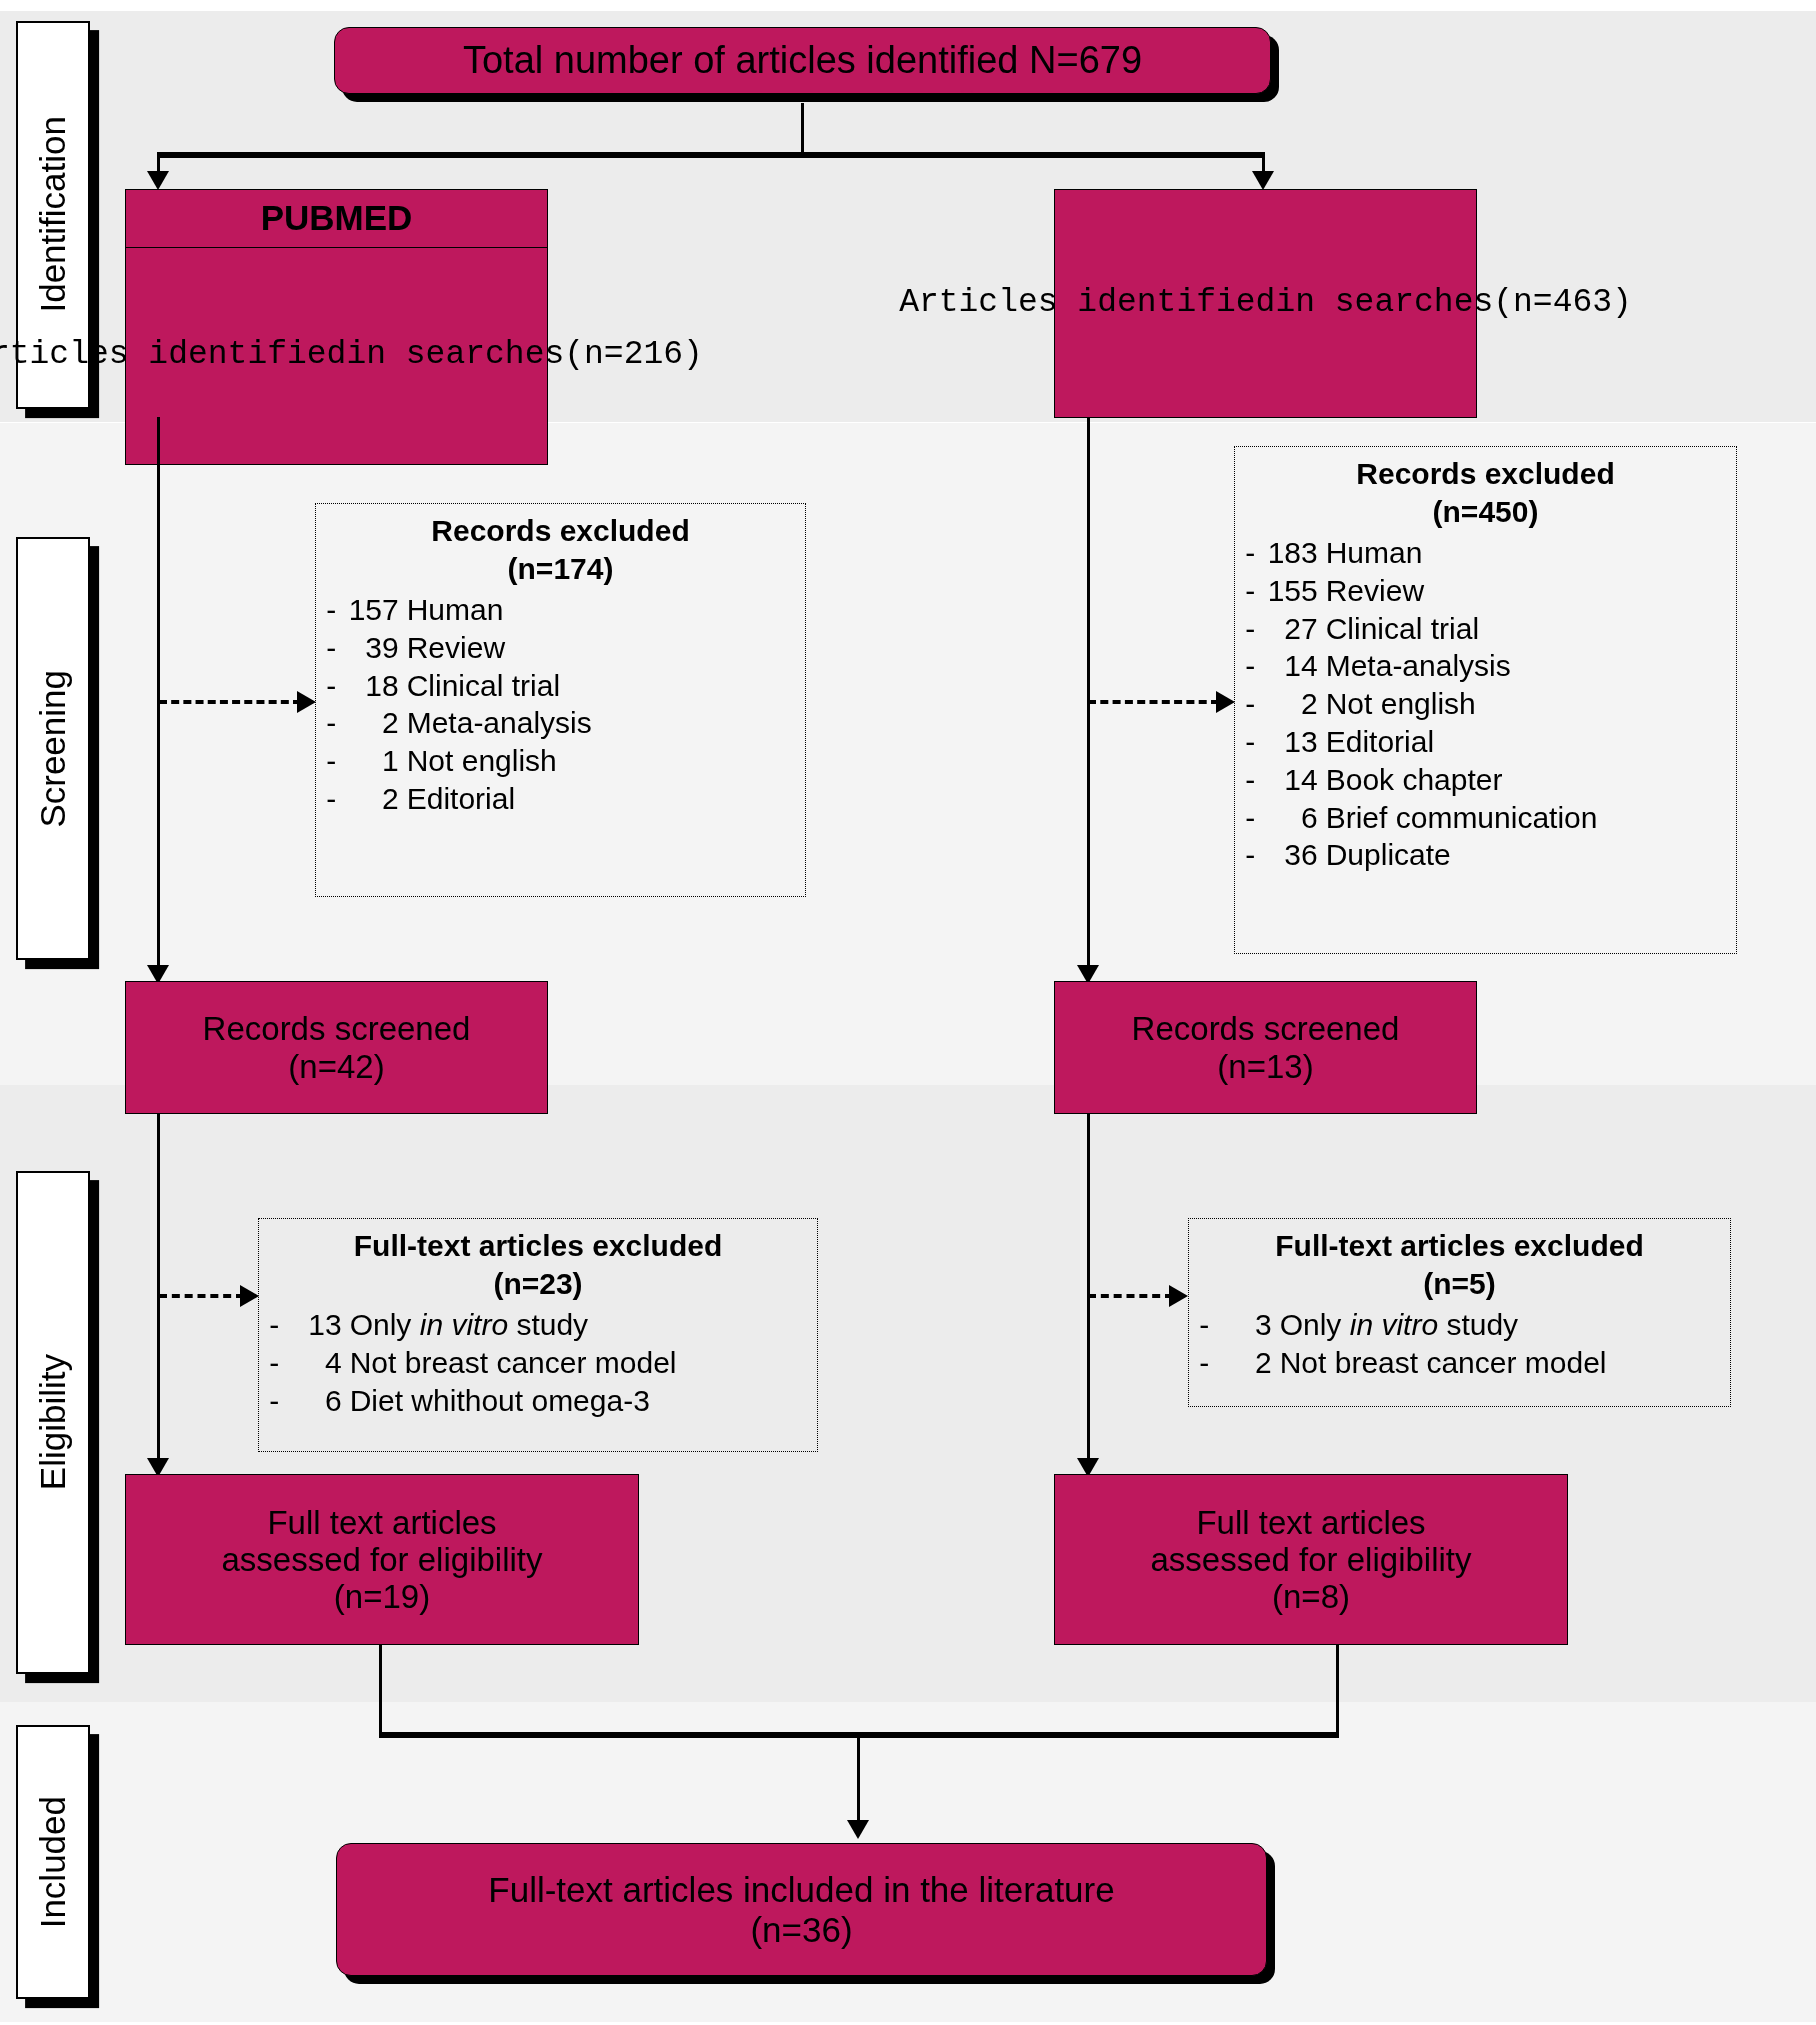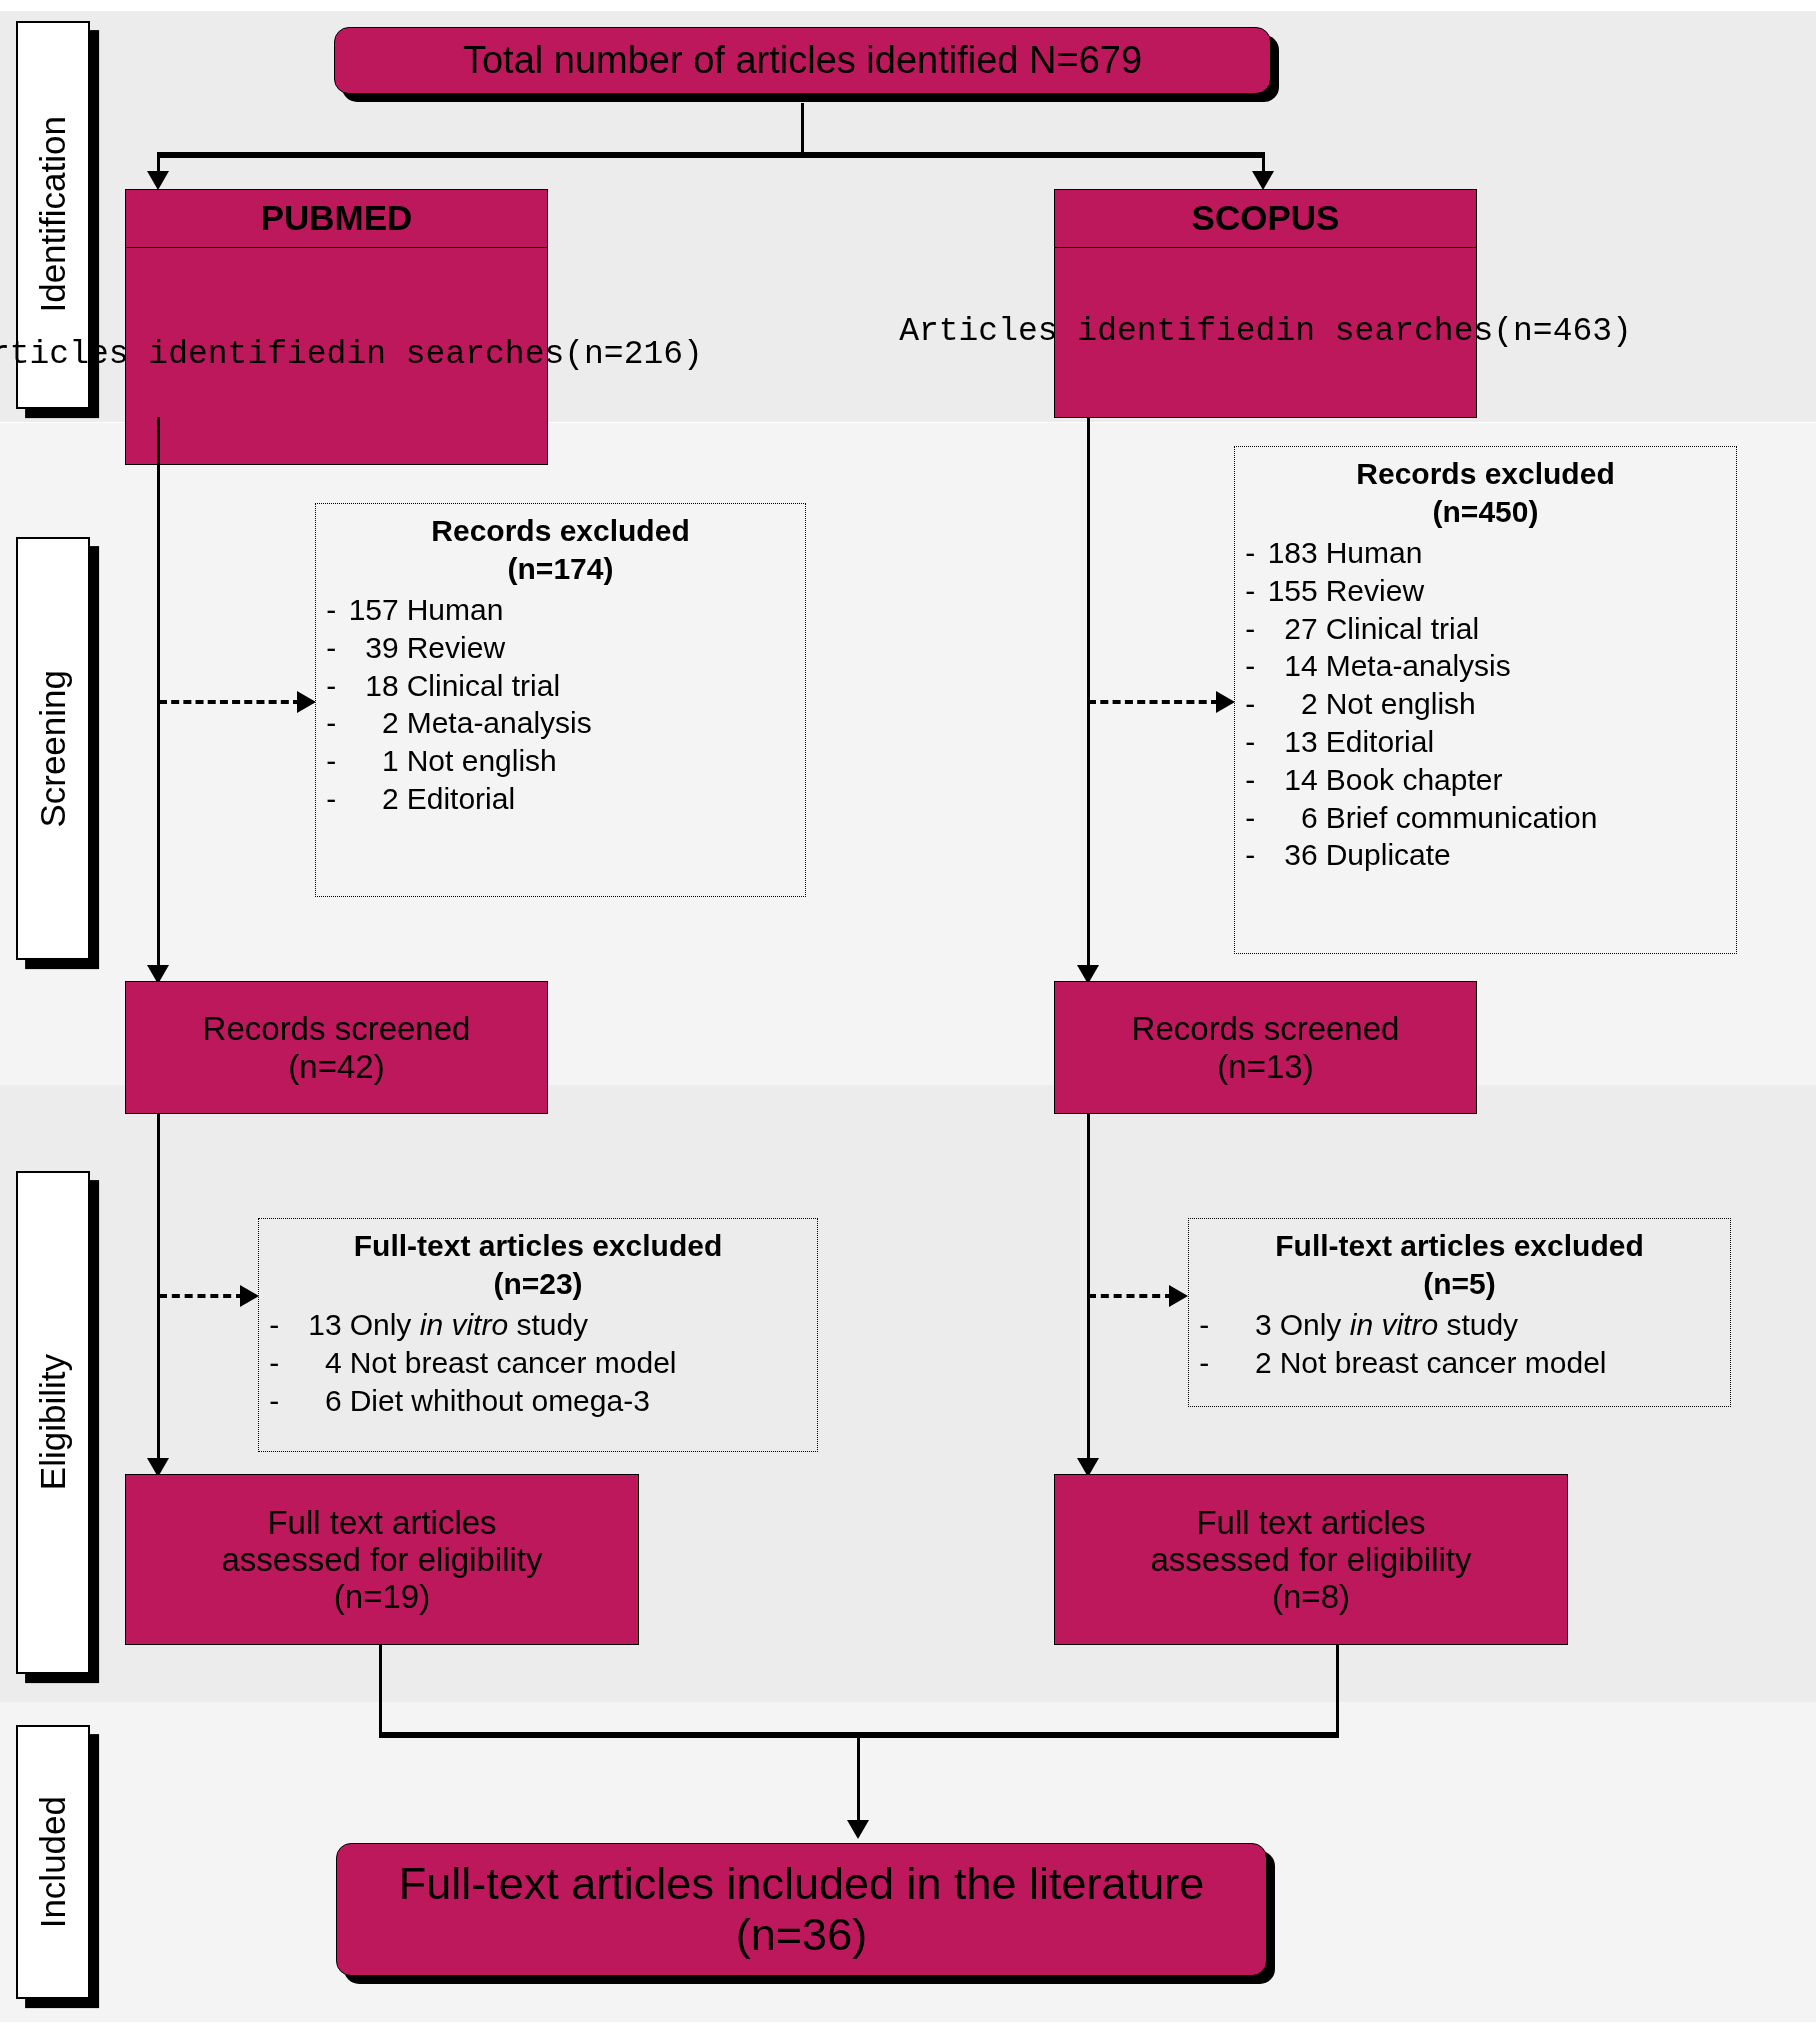--- a/index.html
+++ b/index.html
@@ -179,21 +179,20 @@
   <div class="box source" id="box-pubmed" style="left:125px;top:189px;width:423px;height:276px;">
     <div class="src-head">PUBMED</div>
     <div class="src-body">
       <span class="ln">Articles identified</span>
       <span class="ln">in searches</span>
       <span class="ln">(n=216)</span>
     </div>
   </div>
 
   <div class="box source" id="box-scopus" style="left:1054px;top:189px;width:423px;height:229px;">
-    <div class="src-head">SCOPUS</div>
     <div class="src-body">
       <span class="ln">Articles identified</span>
       <span class="ln">in searches</span>
       <span class="ln">(n=463)</span>
     </div>
   </div>
 
   <div class="vline" style="left:157px;top:417px;width:3.4px;height:560px;"></div>
   <div class="arrowdown" style="left:147px;top:965px;"></div>
 
@@ -367,19 +366,19 @@
     <span class="ln">assessed for eligibility</span>
     <span class="ln">(n=8)</span>
   </div>
 
   <div class="vline" style="left:379px;top:1645px;width:3.4px;height:90px;"></div>
   <div class="vline" style="left:1336px;top:1645px;width:3.4px;height:90px;"></div>
   <div class="hline thick" style="left:379px;top:1732px;width:960px;height:5.7px;"></div>
   <div class="vline" style="left:857px;top:1734px;width:3.4px;height:97px;"></div>
   <div class="arrowdown" style="left:847px;top:1820px;"></div>
 
-  <div class="box rounded" id="box-included" style="left:336px;top:1843px;width:931px;height:133px;font-size:45px;">
+  <div class="box rounded" id="box-included" style="left:336px;top:1843px;width:931px;height:133px;font-size:35px;">
     <span class="ln">Full-text articles included in the literature</span>
     <span class="ln">(n=36)</span>
   </div>
 
 </div>
 
 
 </body></html>

